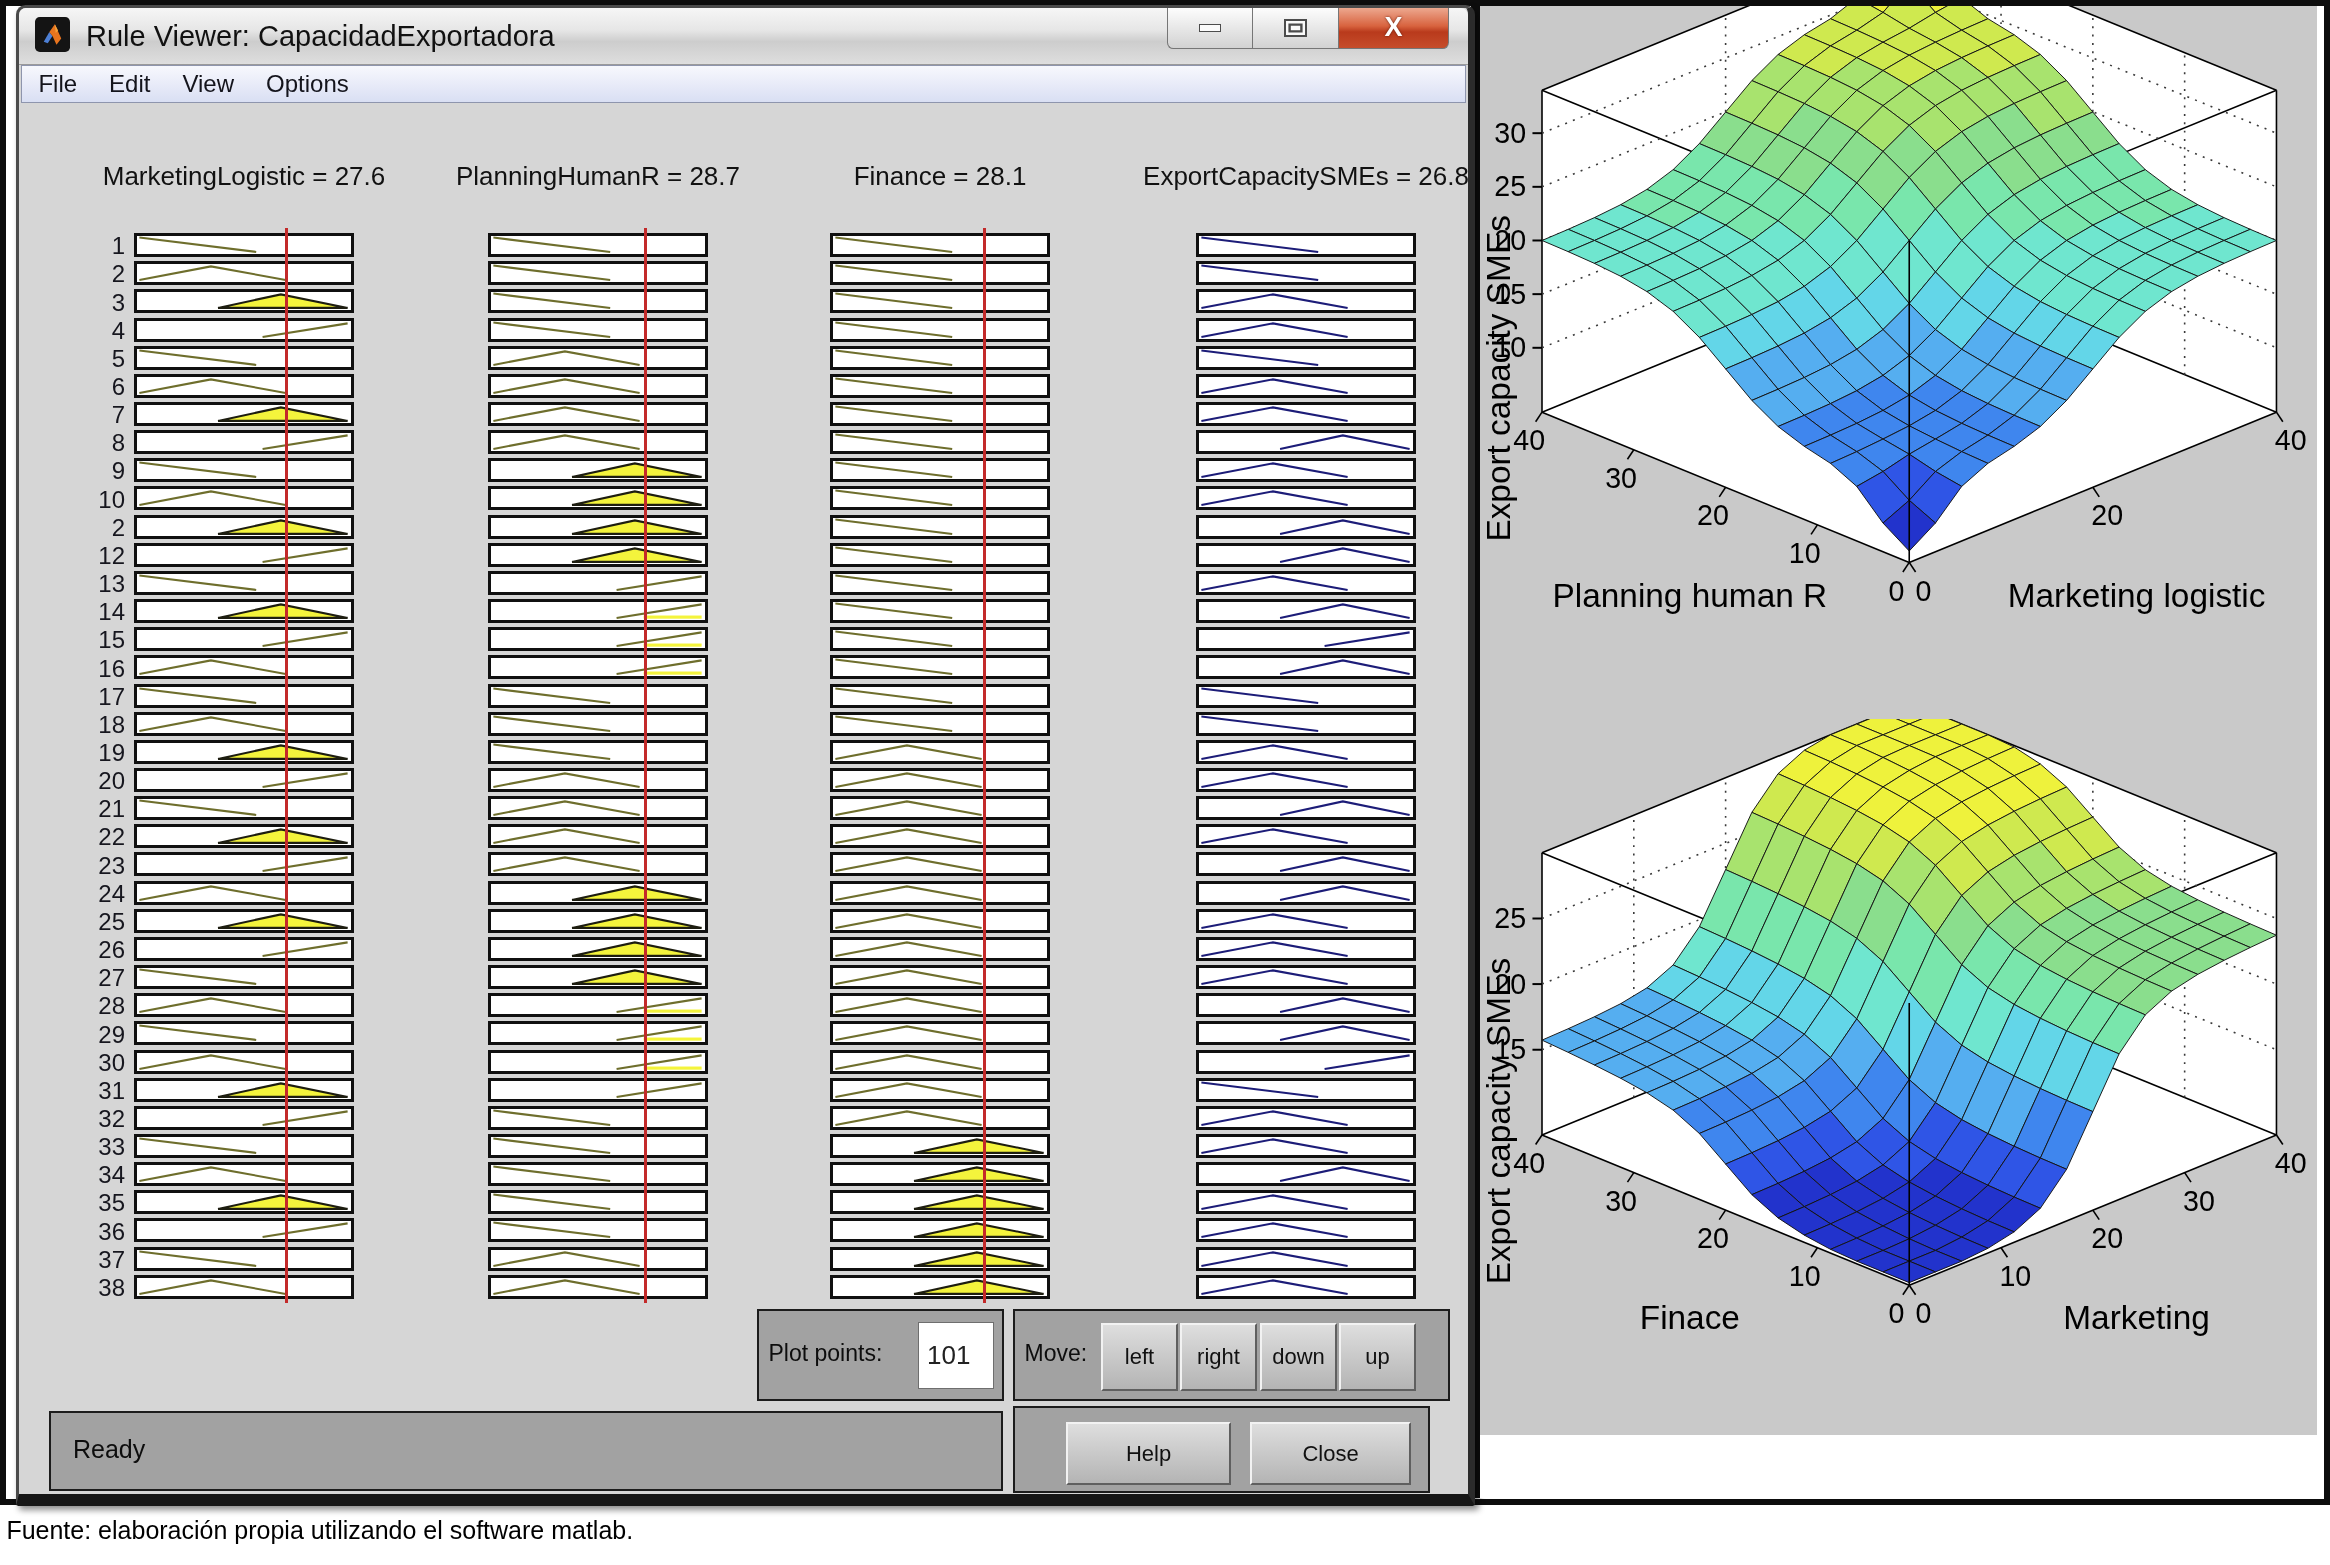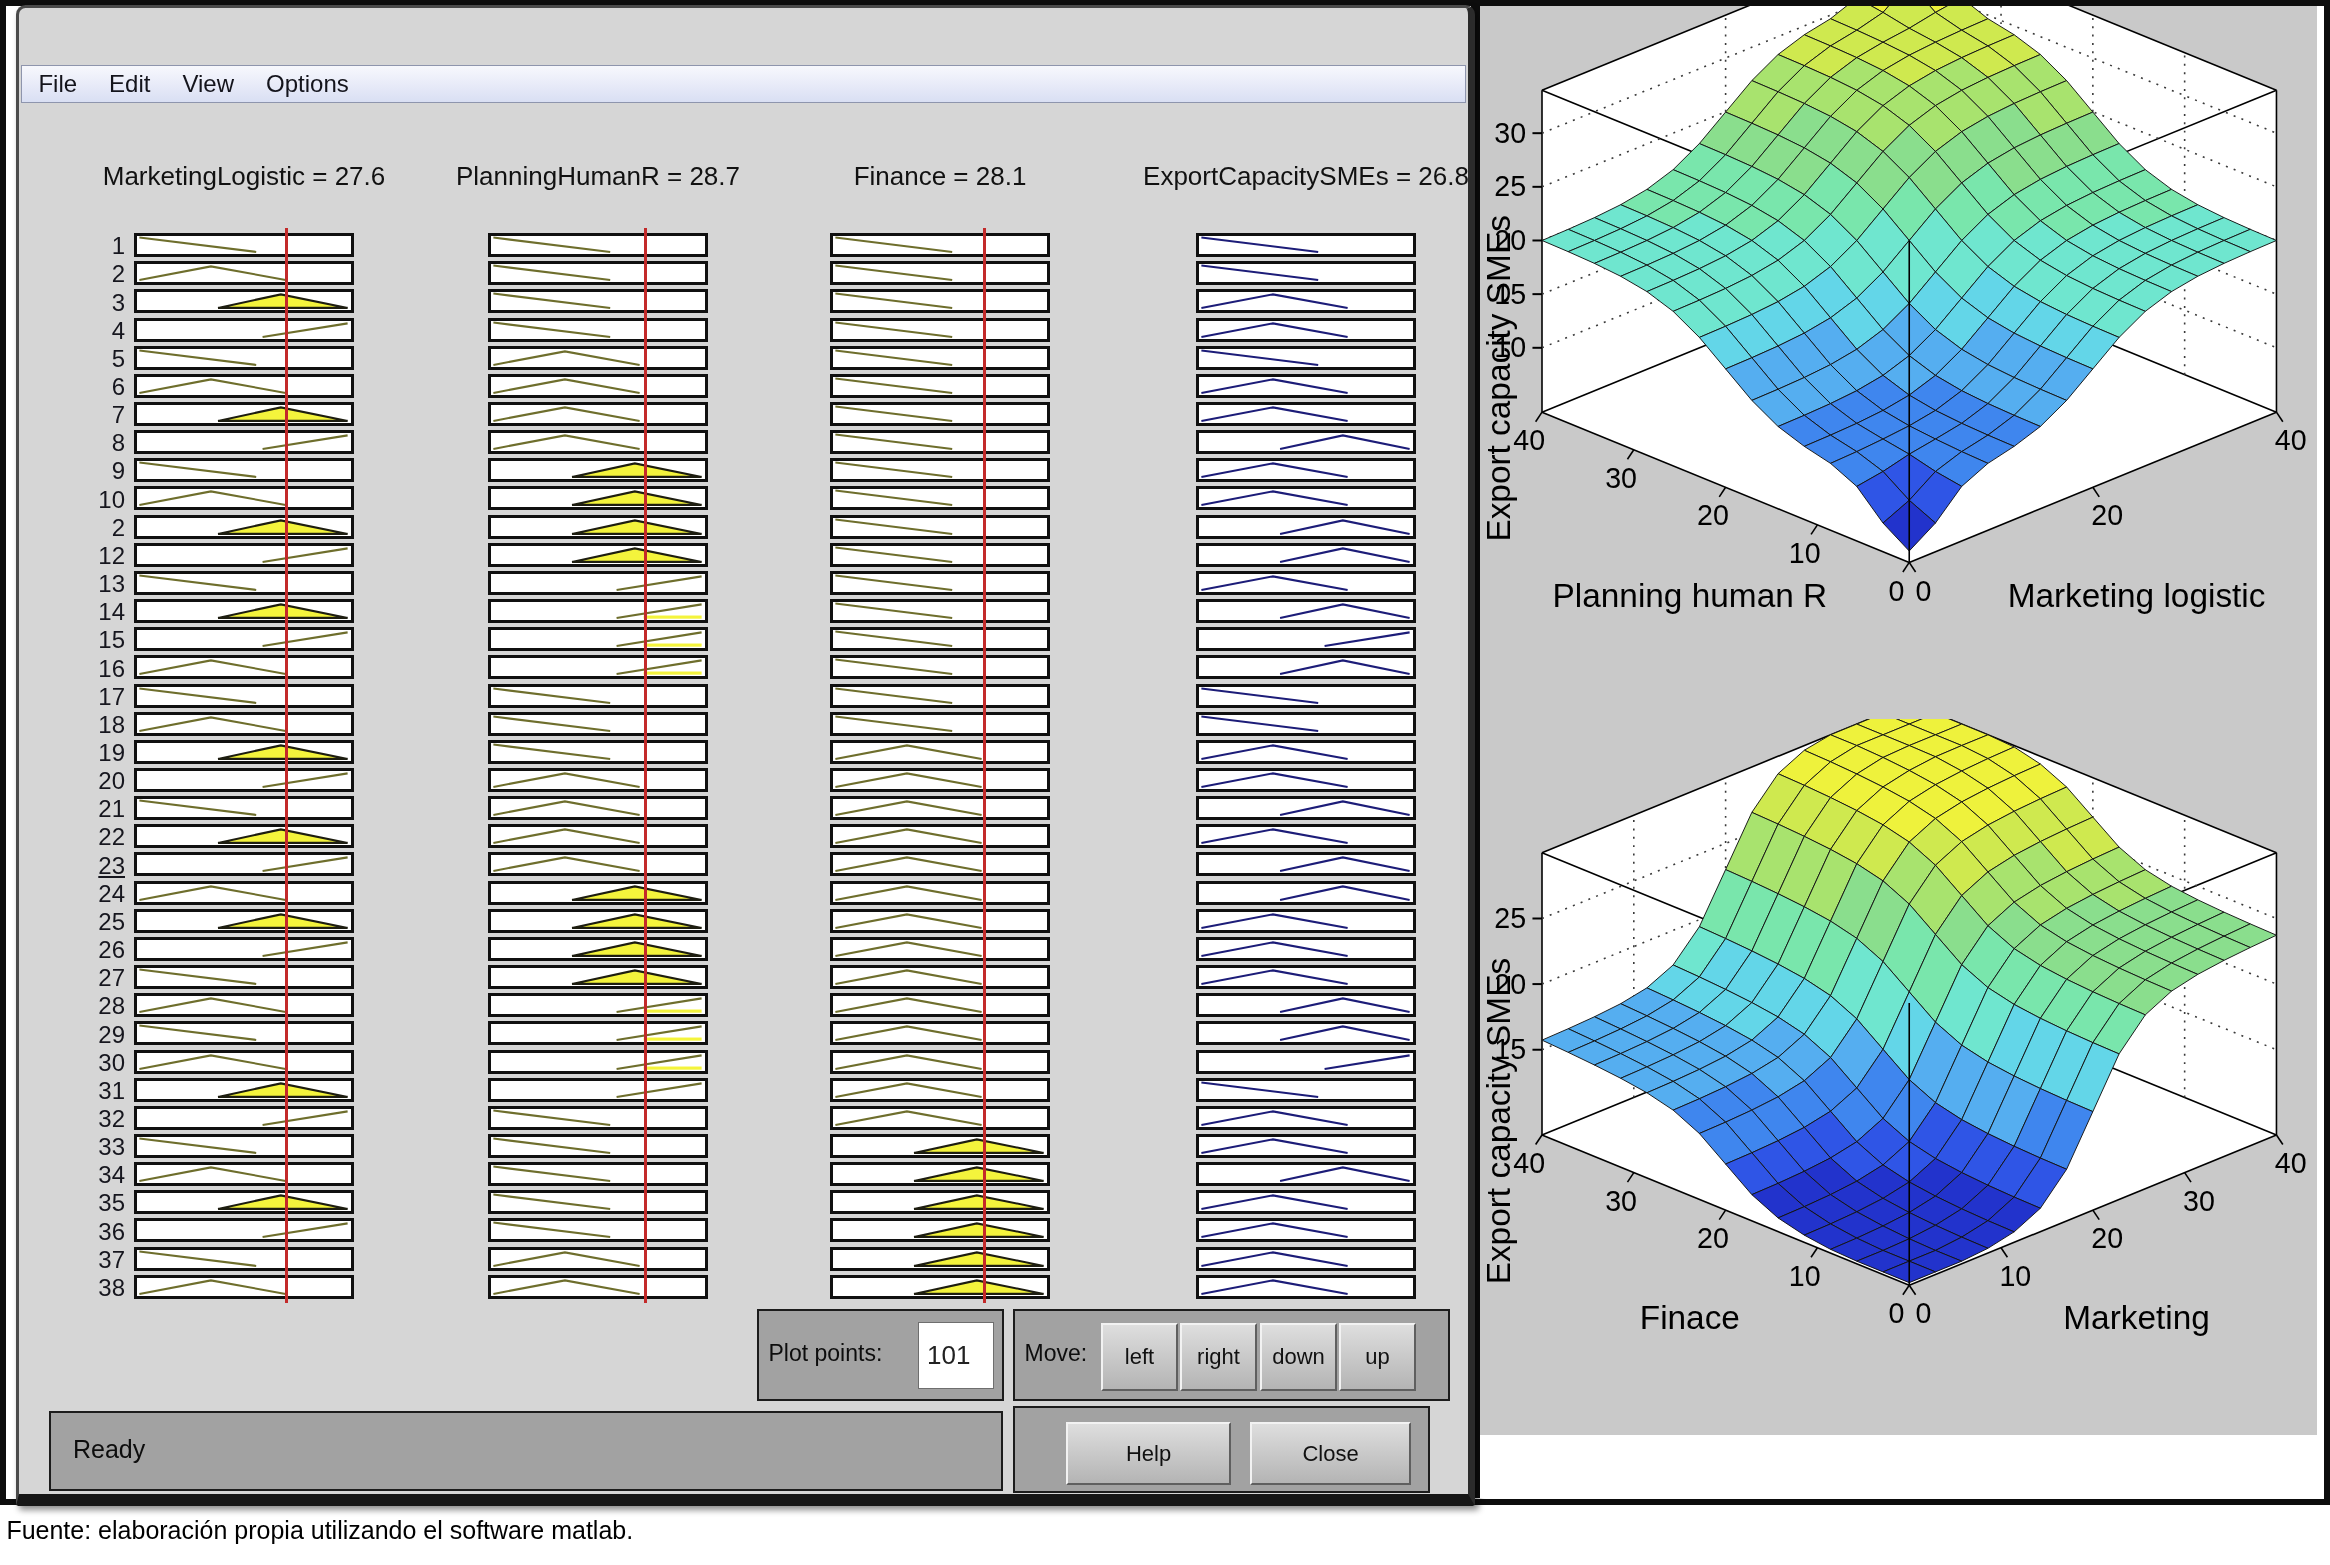--- a/index.html
+++ b/index.html
@@ -56,20 +56,41 @@
   #caption{position:absolute;left:6.4px;top:1516px;font-size:25px;color:#000;}
 </style>
 </head>
 <body>
 
 <div id="stage">
   <div id="outer-frame"></div>
   <div id="panel-divider"></div>
 
   <div id="ruleviewer">
+    <div class="titlebar">
+      <div class="app-icon">
+        <svg width="27" height="27" viewBox="0 0 34 34">
+          <polygon points="6,26 13,14 17,19 11,28" fill="#4d7fd4"></polygon>
+          <polygon points="13,14 20,4 28,22 22,30 17,19" fill="#e8741e"></polygon>
+          <polygon points="20,4 24,12 21,15" fill="#f3a33c"></polygon>
+        </svg>
+      </div>
+      <div class="title-text">Rule Viewer: CapacidadExportadora</div>
+      <div class="winbtns">
+        <div class="winbtn min">
+            <div class="glyph-min"></div>
+          </div>
+        <div class="winbtn max">
+            <div class="glyph-max"></div>
+          </div>
+        <div class="winbtn close">
+            <div class="glyph-close">X</div>
+          </div>
+      </div>
+    </div>
     <div class="menubar" id="menubar">
         <div class="menu-item">File</div>
         <div class="menu-item">Edit</div>
         <div class="menu-item">View</div>
         <div class="menu-item">Options</div>
       </div>
     <div class="rv-body" id="rv-body">
 
       <div class="cpanel" style="left:738px;top:1204px;width:247px;height:92px;">
         <div class="clabel" style="left:9.5px;top:29px;">Plot points:</div>
@@ -553,21 +574,21 @@
         <div class="mf-cell" style="left: 811px; top: 719px;">
           <svg viewBox="0 0 268 22">
             <polyline points="3,20 93,3 187,20" fill="none" stroke="#6e6e2c" stroke-width="2.6"></polyline>
           </svg>
         </div>
         <div class="mf-cell" style="left: 1177px; top: 719px;">
           <svg viewBox="0 0 268 22">
             <polyline points="3,20 93,3 187,20" fill="none" stroke="#1c1c78" stroke-width="2.6"></polyline>
           </svg>
         </div>
-        <div class="rule-num" style="left: 46px; top: 747px; text-decoration: underline;">23</div>
+        <div class="rule-num" style="left: 46px; top: 747px;">23</div>
         <div class="mf-cell" style="left: 115px; top: 747px;">
           <svg viewBox="0 0 268 22">
             <polyline points="158,20 265,3" fill="none" stroke="#6e6e2c" stroke-width="2.6"></polyline>
           </svg>
         </div>
         <div class="mf-cell" style="left: 469px; top: 747px;">
           <svg viewBox="0 0 268 22">
             <polyline points="3,20 93,3 187,20" fill="none" stroke="#6e6e2c" stroke-width="2.6"></polyline>
           </svg>
         </div>

